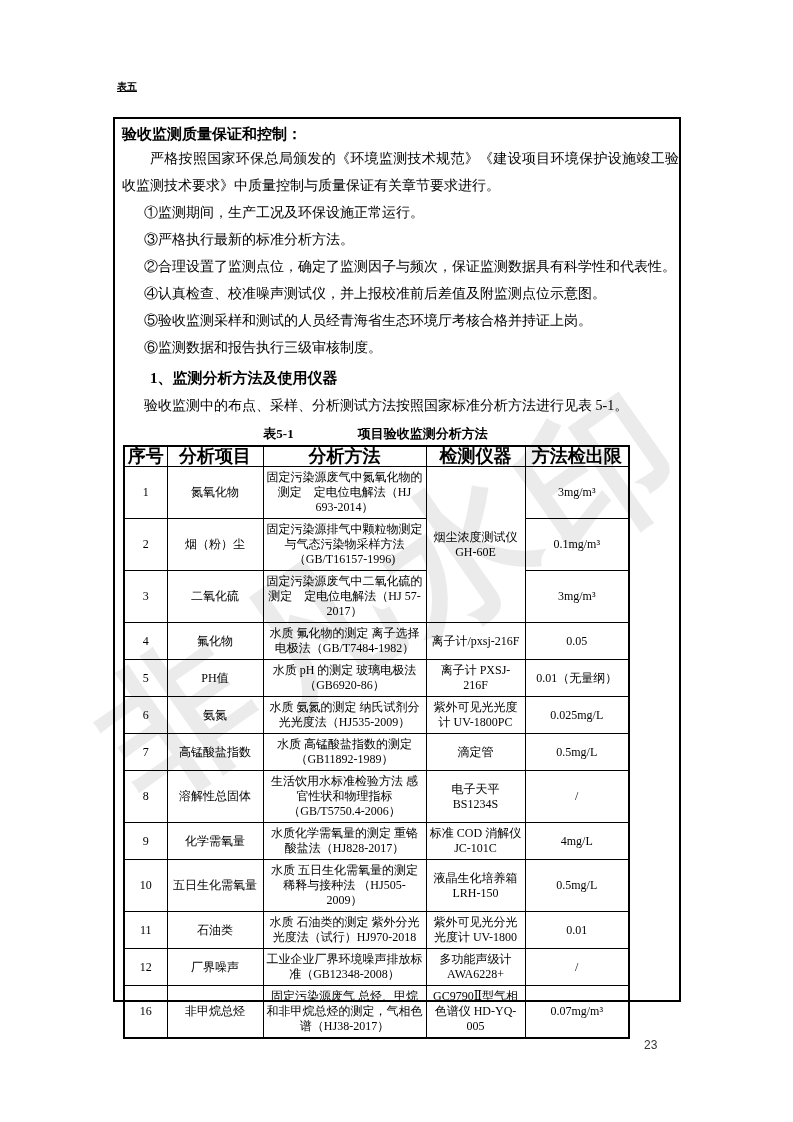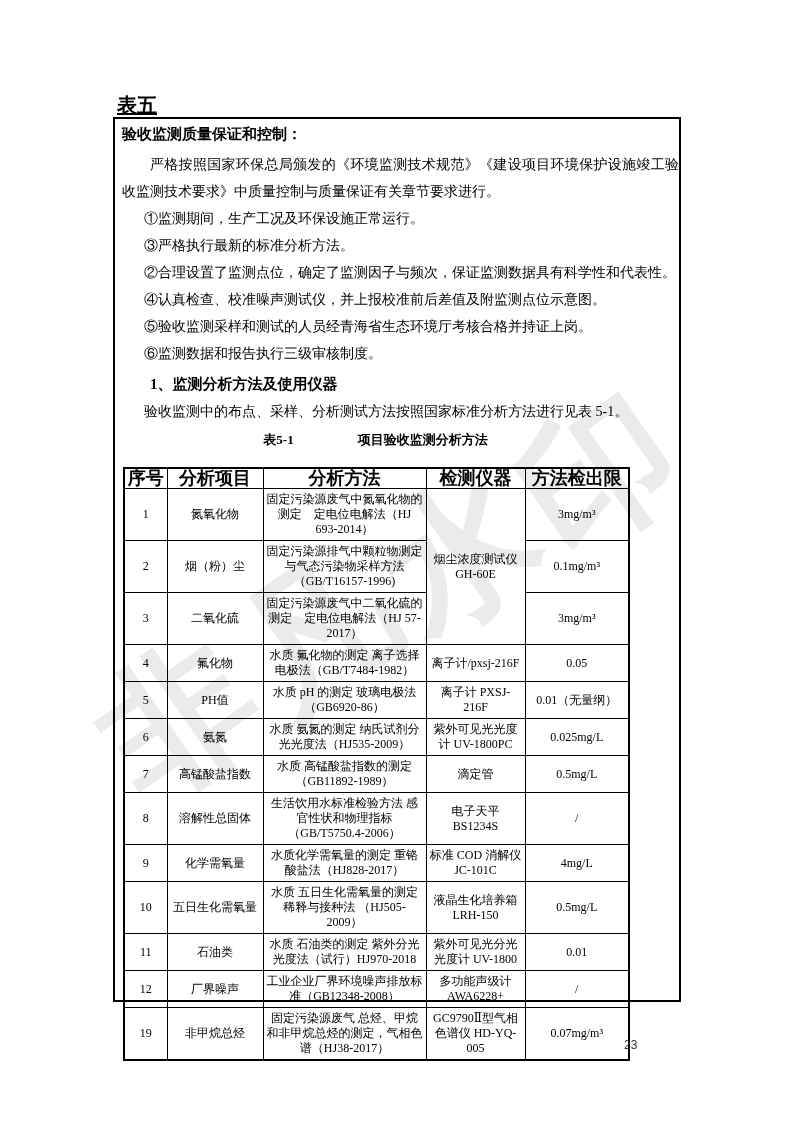--- a/index.html
+++ b/index.html
@@ -25,68 +25,68 @@
     font-family:"Liberation Sans","DejaVu Sans",sans-serif;
   }
   .wm-c0 { left:105px; top:620px; }
   .wm-c1 { left:245px; top:535px; }
   .wm-c2 { left:385px; top:455px; }
   .wm-c3 { left:525px; top:375px; }
 
   .content-layer { position:relative; z-index:1; }
 
   .doc-label {
-    position:absolute; left:117px; top:92px;
-    font-size:20px; font-weight:bold;
+    position:absolute; left:117px; top:80px;
+    font-size:10px; font-weight:bold;
     text-decoration:underline;
   }
   .box {
     position:absolute; left:113px; top:117px;
     width:568px; height:885px;
     border:2px solid #000;
     padding:4px 0 0 7px;
   }
   .box-heading { font-size:15px; font-weight:bold; line-height:22px; }
   .intro {
     font-size:14px; line-height:27px;
-    text-indent:2em; margin-top:6px;
+    text-indent:2em; margin-top:0;
     text-align:justify;
   }
   .qc-item {
     font-size:14px; line-height:27px;
     padding-left:22px; white-space:nowrap;
   }
   .section-title {
     font-size:15px; font-weight:bold; line-height:27px;
     padding-left:28px; margin-top:4px;
   }
   .section-intro {
     font-size:14px; line-height:27px;
     padding-left:22px; white-space:nowrap;
   }
   .table-caption {
-    width:505px; margin:6px 0 18px 1px;
+    width:505px; margin:6px 0 2px 1px;
     display:flex; justify-content:center; gap:64px;
     font-size:13px; font-weight:bold;
   }
   table.analysis {
     margin-left:1px; width:505px;
     border-collapse:collapse; table-layout:fixed;
     border:2px solid #000;
     font-size:12px; line-height:15px;
   }
   table.analysis th, table.analysis td {
     border:1px solid #000;
     text-align:center; vertical-align:middle;
     padding:3px 2px;
     word-break:break-word;
   }
   table.analysis th { font-size:18px; font-weight:bold; padding:2px; }
   .page-number {
-    position:absolute; left:624px; top:1038px;
+    position:absolute; left:644px; top:1038px;
     font-size:12px; color:#333;
     font-family:"Liberation Sans","DejaVu Sans",sans-serif;
   }
 </style>
 </head>
 <body>
 
 <div class="page">
 
   <div class="watermark">
@@ -212,21 +212,21 @@
             <td>0.01</td>
           </tr>
           <tr>
             <td>12</td>
             <td>厂界噪声</td>
             <td>工业企业厂界环境噪声排放标准（GB12348-2008）</td>
             <td>多功能声级计 AWA6228+</td>
             <td>/</td>
           </tr>
           <tr>
-            <td>19</td>
+            <td>16</td>
             <td>非甲烷总烃</td>
             <td>固定污染源废气 总烃、甲烷和非甲烷总烃的测定，气相色谱（HJ38-2017）</td>
             <td>GC9790Ⅱ型气相色谱仪 HD-YQ-005</td>
             <td>0.07mg/m³</td>
           </tr>
         </tbody>
       </table>
     </div>
 
     <div class="page-number">23</div>

